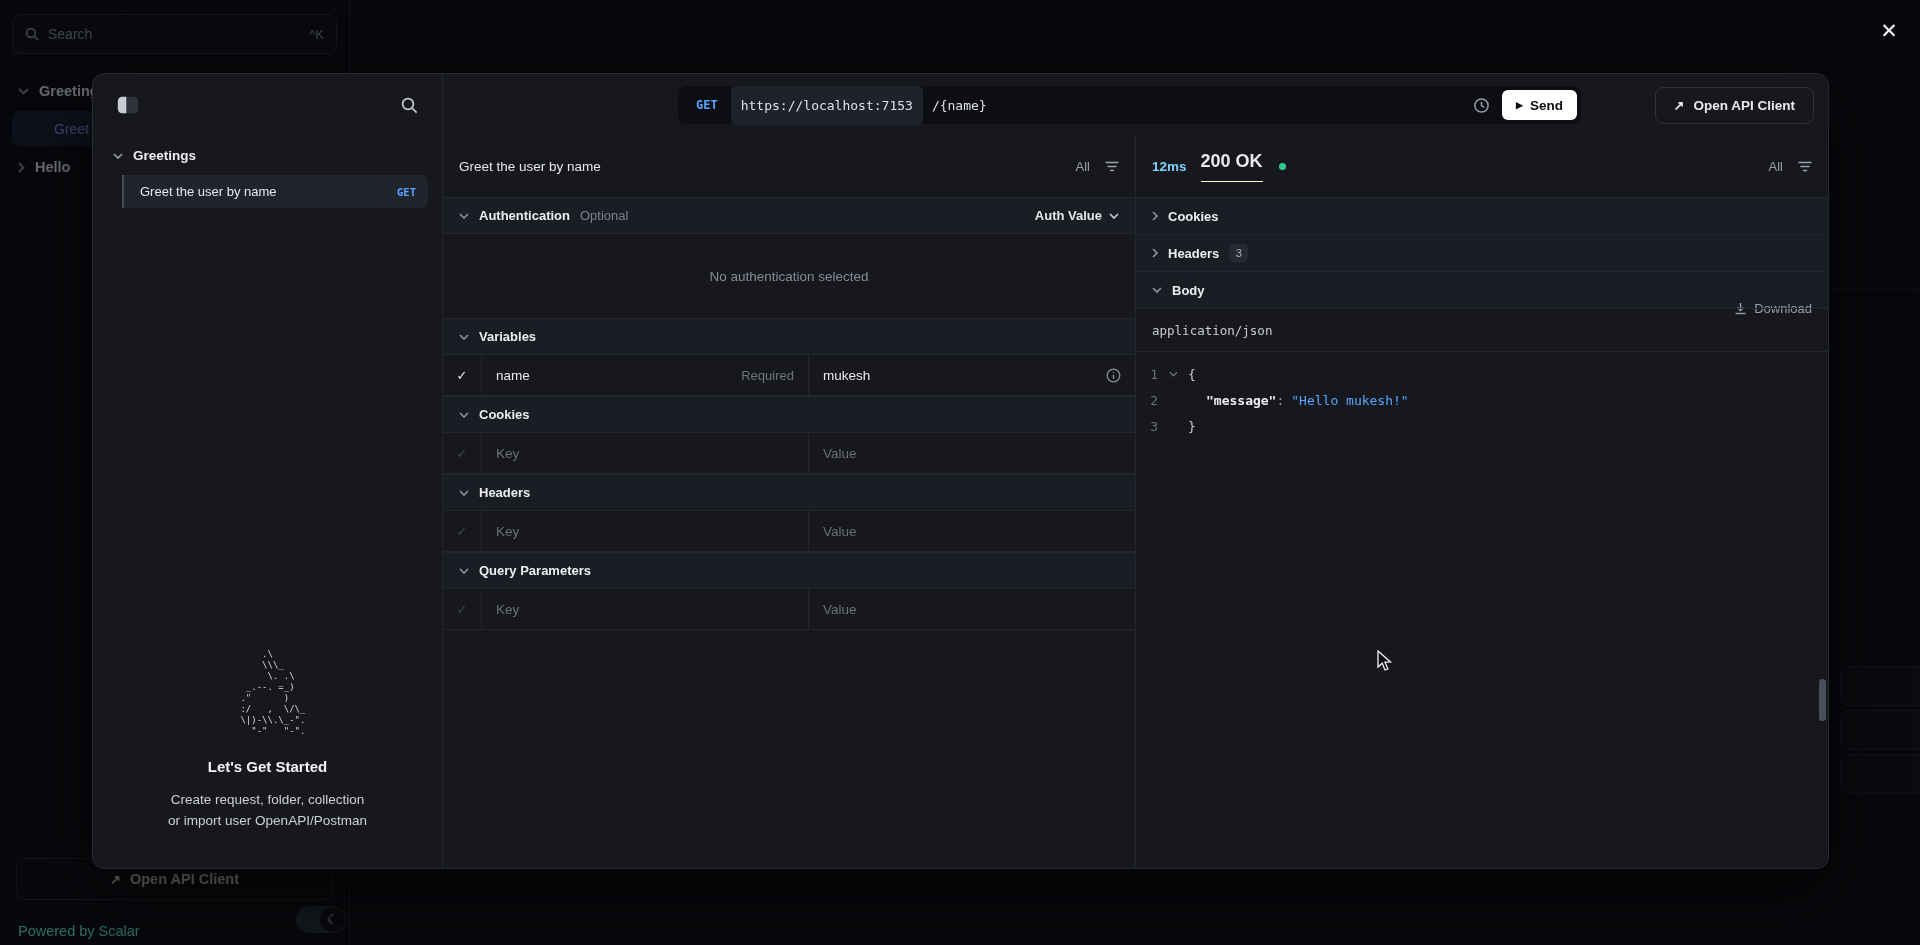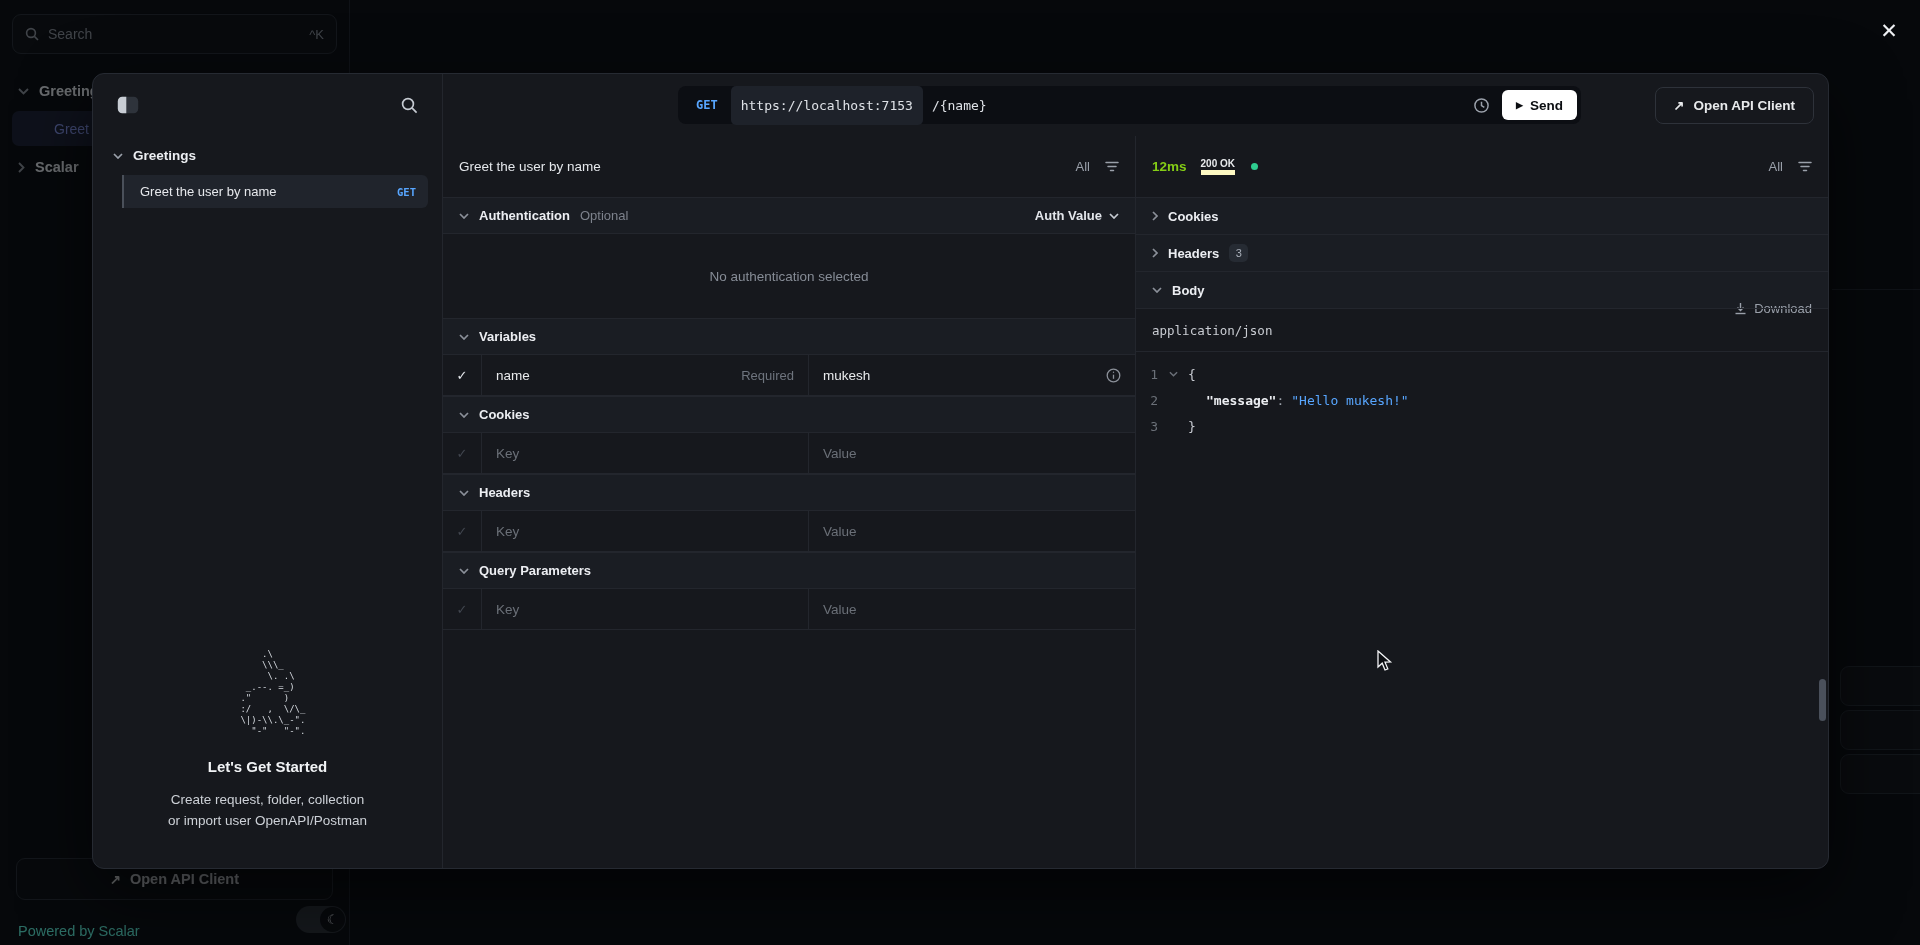--- a/index.html
+++ b/index.html
@@ -102,23 +102,23 @@
   .kvrow .chk.dim { color:#41464f; }
   .kvrow .kcol { width:327px; border-right:1px solid #23262d; display:flex; align-items:center;
     padding:0 14px; gap:8px; font-size:13.5px; color:#e8eaec; }
   .kvrow .kcol .sp, .kvrow .vcol .sp { flex:1; }
   .kvrow .req-tag { font-size:13px; color:#6e747e;margin-left:44px; }
   .kvrow .vcol { flex:1; display:flex; align-items:center; padding:0 14px; font-size:13.5px; color:#e8eaec; }
   .kvrow .ph { color:#6b7078; }
   .info { color:#8b9099; display:flex; }
 
   
-  .rtime { font-size:13.5px; font-weight:700; color:#84cc16; }
-  .rstatus { font-size:10px; font-weight:700; color:#e8eaec; border-bottom:5px solid #fef9c3;
-    padding-bottom:1px; margin-left:4px; }
+  .rtime { font-size:13.5px; font-weight:700; color:#7dd3fc; }
+  .rstatus { font-size:18px; font-weight:700; color:#e8eaec; border-bottom:1px solid #fef9c3;
+    padding-bottom:9px; margin-left:4px; }
   .gdot { width:7px; height:7px; border-radius:50%; background:#2ecc8f; margin-left:6px; }
   .resrow { height:37px; display:flex; align-items:center; gap:10px; padding:0 16px;
     border-top:1px solid #23262d; background:#1a1d23; }
   .resrow .hl { font-size:13px; font-weight:700; color:#eceef2; }
   .cnt { min-width:19px; height:18px; border-radius:5px; background:#262b33; color:#aab0ba;
     font-size:11px; display:flex; align-items:center; justify-content:center; padding:0 5px; }
   .dl { margin-left:auto; display:flex; align-items:center; gap:7px; font-size:13px; color:#9aa0aa;margin-top:36px; }
   .ctype { height:44px; display:flex; align-items:center; padding:0 16px; border-top:1px solid #23262d;
     border-bottom:1px solid #23262d; font-family:"DejaVu Sans Mono", monospace; font-size:12.5px; color:#c9ccd2; }
   .code { padding-top:9px; font-family:"DejaVu Sans Mono", monospace; font-size:13px; }
@@ -160,21 +160,21 @@
     </div>
 
     <div class="bg-item">
       <span>Greet the user by name</span>
     </div>
 
     <div class="bg-group" style="top:159px;">
       <svg class="chev" width="7" height="11" viewBox="0 0 7 11" fill="none" stroke="#8b9099" stroke-width="1.8">
           <path d="M1 1 L5.5 5.5 L1 10"></path>
         </svg>
-      <span>Scalar</span>
+      <span>Hello</span>
     </div>
 
     <div class="bg-bottom-btn">
       <span class="arrow-ne">↗</span>
       <span>Open API Client</span>
     </div>
 
     <div class="bg-powered">Powered by Scalar</div>
     <div class="bg-toggle">
       <div class="knob">☾</div>

